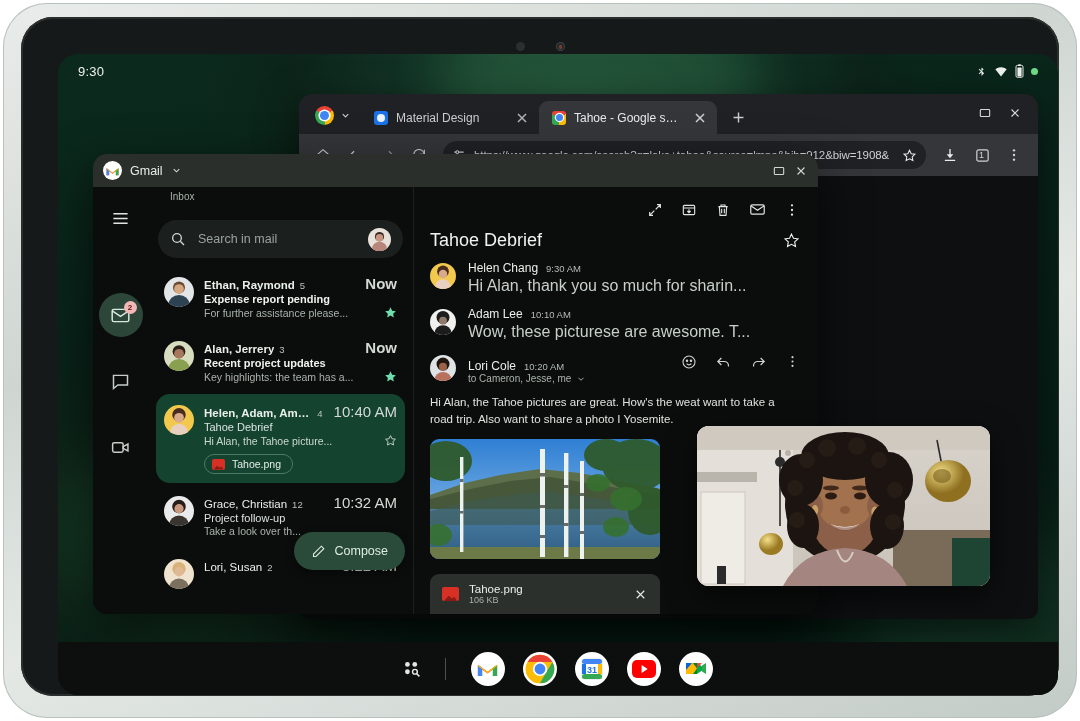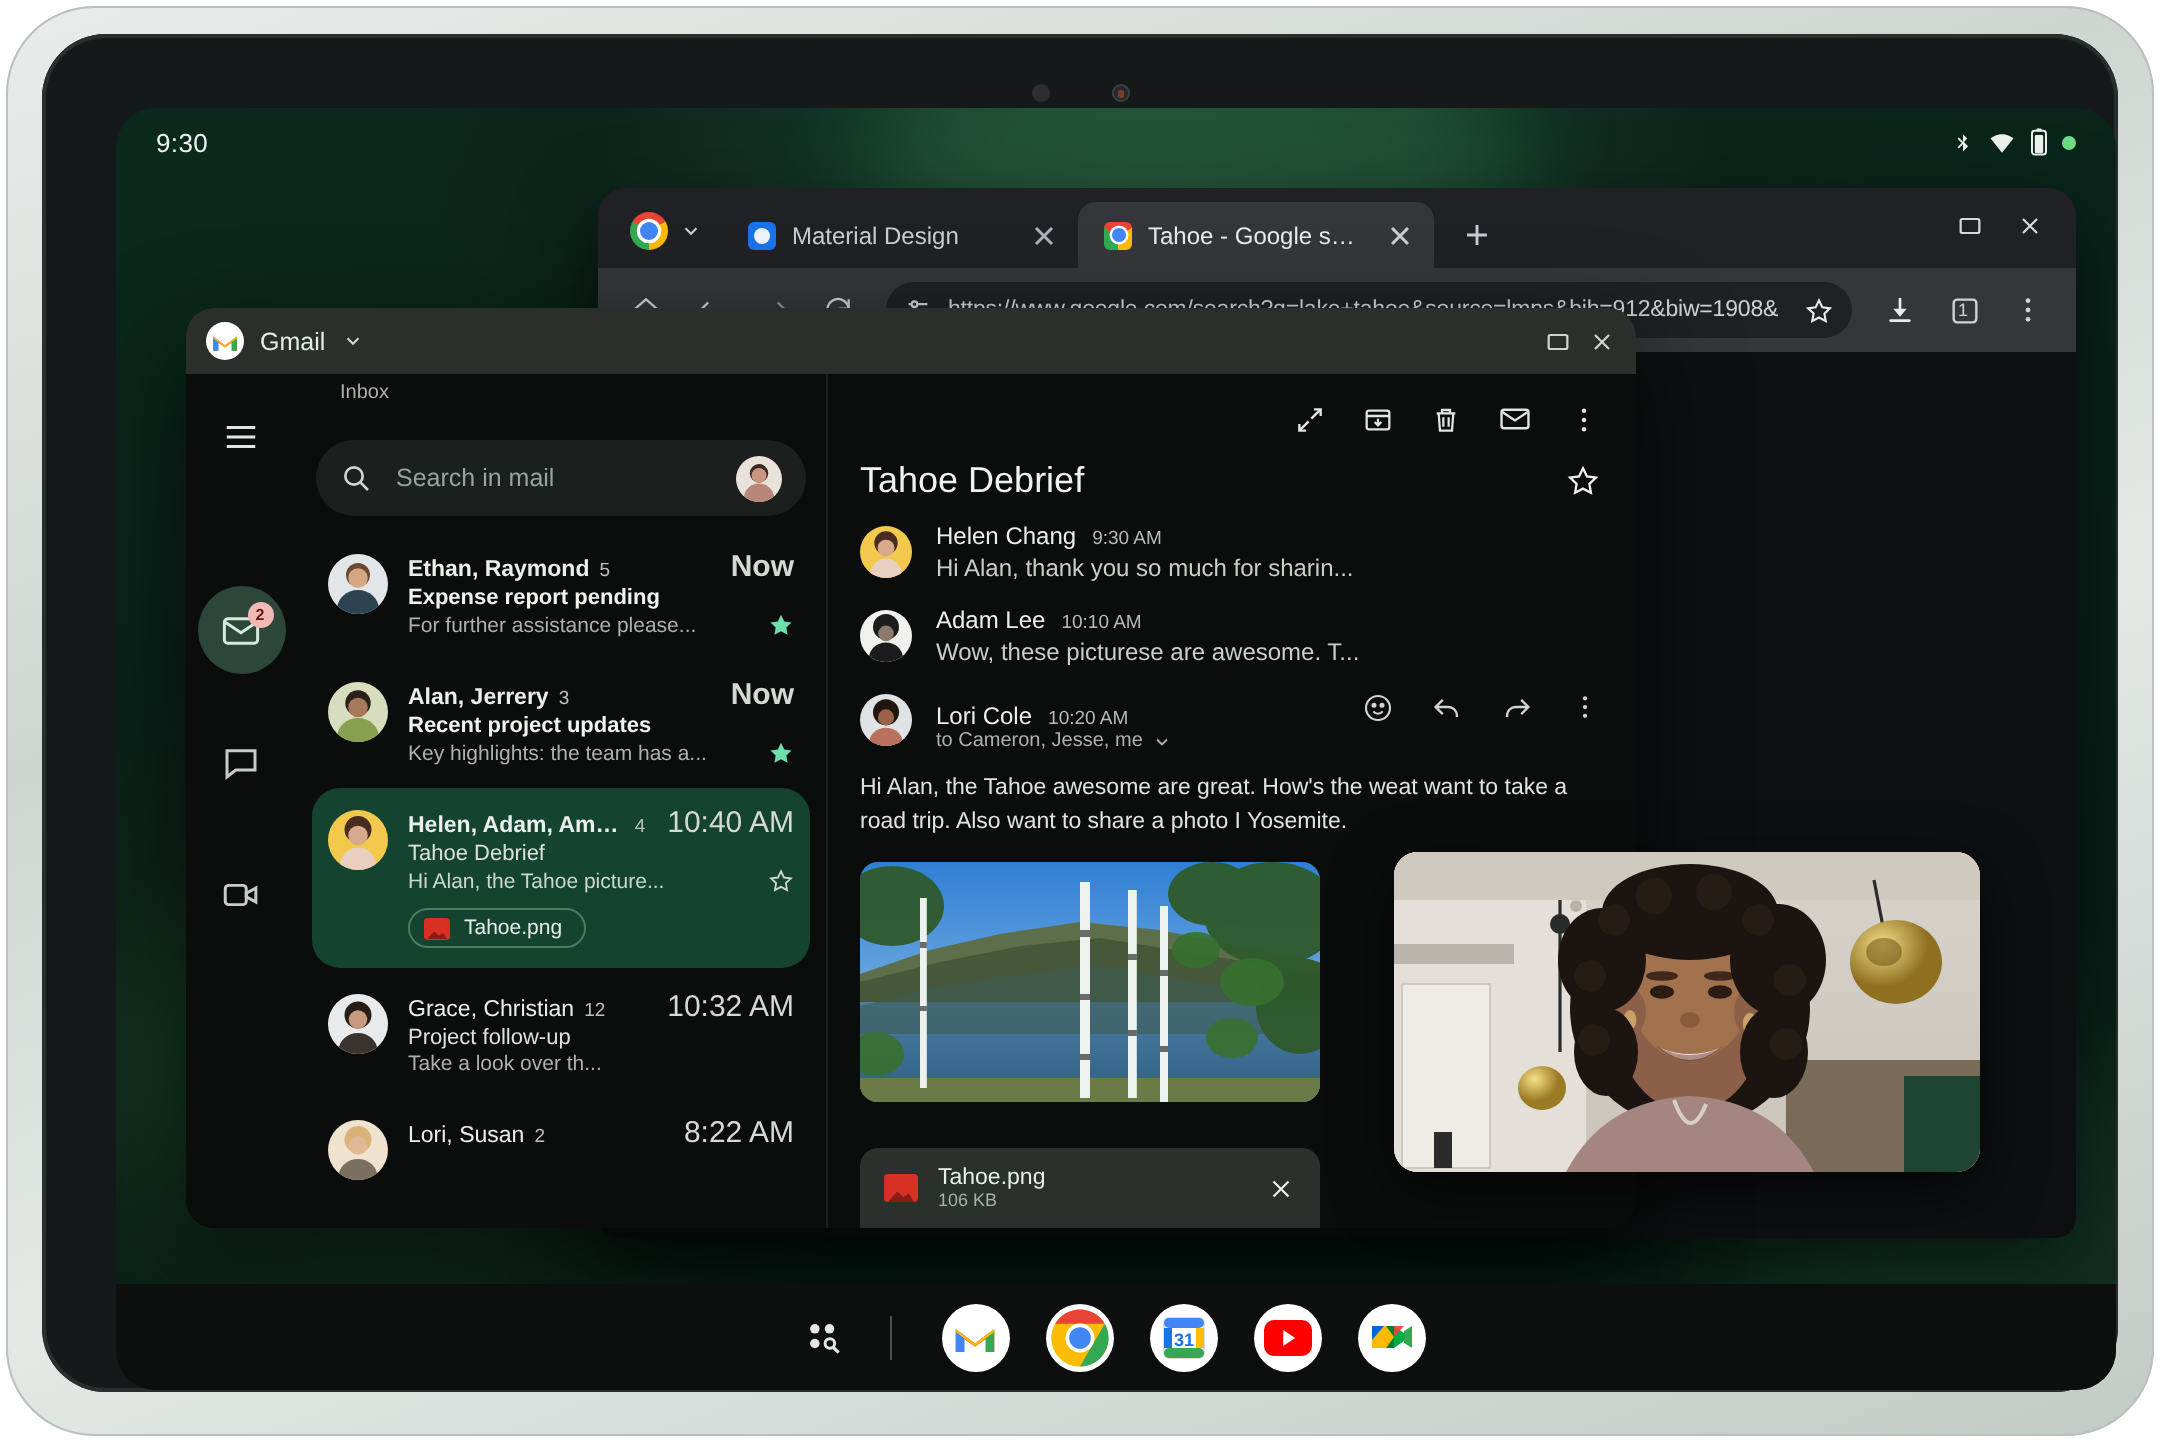--- a/index.html
+++ b/index.html
@@ -182,21 +182,21 @@
   #gmail-detail{flex:1;background:#0b0d0c;position:relative;overflow:hidden;border-left:1px solid #1b1f1d;}
   #detail-toolbar{display:flex;justify-content:flex-end;align-items:center;gap:18px;padding:14px 18px 4px 0;color:#dfe5e1;}
   #detail-title-row{display:flex;align-items:center;padding:8px 18px 0 16px;}
   #detail-title{font-size:18px;color:#eef3ef;flex:1;}
   .msg{display:flex;gap:12px;padding:10px 18px 2px 16px;}
   .msg-avatar{width:26px;height:26px;border-radius:50%;flex:none;overflow:hidden;margin-top:2px;}
   .msg-body{flex:1;min-width:0;}
   .msg-row1{display:flex;align-items:baseline;gap:8px;}
   .msg-name{font-size:12px;color:#e9efea;}
   .msg-time{font-size:9.5px;color:#b3bcb6;}
-  .msg-snippet{font-size:12px;color:#c7cfc9;margin-top:2px;white-space:nowrap;overflow:hidden;text-overflow:ellipsis;}
+  .msg-snippet{font-size:16px;color:#c7cfc9;margin-top:2px;white-space:nowrap;overflow:hidden;text-overflow:ellipsis;}
   .msg-actions{display:flex;align-items:center;gap:18px;color:#cfd6d1;}
   .msg-to{font-size:10px;color:#aab3ad;display:flex;align-items:flex-end;gap:5px;}
   #msg-text{padding:8px 18px 0 16px;font-size:11.5px;line-height:1.55;color:#dde4df;}
   #photo-wrap{margin:10px 0 0 16px;width:230px;height:120px;border-radius:9px;overflow:hidden;position:relative;}
   #attach-bar{position:absolute;left:16px;bottom:0px;width:230px;height:40px;background:#2b302d;border-radius:9px 9px 0 0;
     display:flex;align-items:center;gap:10px;padding:0 12px;}
   #attach-thumb{width:17px;height:14px;border-radius:2px;background:#d93025;position:relative;overflow:hidden;flex:none;}
   #attach-thumb::after{content:"";position:absolute;left:2px;bottom:0;width:13px;height:7px;background:#8a1c14;
     clip-path:polygon(0 100%,35% 25%,60% 65%,80% 40%,100% 100%);}
   #attach-name{font-size:11.5px;color:#e8eeea;}
@@ -590,20 +590,26 @@
               </div>
               <div class="mi-body">
                 <div class="mi-row1">
                   <span class="mi-sender" style="font-weight:400;">Lori, Susan</span>
                   <span class="mi-count">2</span>
                   <span class="mi-time">8:22 AM</span>
                 </div>
               </div>
             </div>
 
+            <div id="compose-btn">
+              <svg width="15" height="15" viewBox="0 0 24 24" fill="none" stroke="#dcece3" stroke-width="1.7">
+                  <path d="M16.5 3.5l4 4L8 20H4v-4z"></path>
+                </svg>
+              <span>Compose</span>
+            </div>
           </div>
 
           <div id="gmail-detail">
             <div id="detail-toolbar">
               <svg width="16" height="16" viewBox="0 0 24 24" fill="none" stroke="#dfe5e1" stroke-width="1.8">
                   <path d="M15 4h5v5M20 4l-7 7M9 20H4v-5M4 20l7-7"></path>
                 </svg>
               <svg width="16" height="16" viewBox="0 0 24 24" fill="none" stroke="#dfe5e1" stroke-width="1.7">
                   <rect x="3.5" y="5" width="17" height="14" rx="1.6"></rect>
                   <path d="M3.5 9h17M12 11v5M9.5 13.5L12 16l2.5-2.5"></path>
@@ -702,21 +708,21 @@
                 </div>
                 <div class="msg-to">
                   <span>to Cameron, Jesse, me</span>
                   <svg width="10" height="10" viewBox="0 0 24 24" fill="none" stroke="#aab3ad" stroke-width="2.3">
                       <path d="M6 9l6 6 6-6"></path>
                     </svg>
                 </div>
               </div>
             </div>
 
-            <div id="msg-text">Hi Alan, the Tahoe awesome are great. How's the weat want to take a road trip. Also want to share a photo I Yosemite.</div>
+            <div id="msg-text">Hi Alan, the Tahoe pictures are great. How's the weat want to take a road trip. Also want to share a photo I Yosemite.</div>
 
             <div id="photo-wrap">
               <svg viewBox="0 0 230 120" preserveAspectRatio="none" width="230" height="120">
                 <defs>
                   <linearGradient id="sky" x1="0" y1="0" x2="0" y2="1">
                       <stop offset="0" stop-color="#2f7fd4"></stop>
                       <stop offset="1" stop-color="#9fc9ea"></stop>
                     </linearGradient>
                   <linearGradient id="water" x1="0" y1="0" x2="0" y2="1">
                       <stop offset="0" stop-color="#4b7fa8"></stop>

